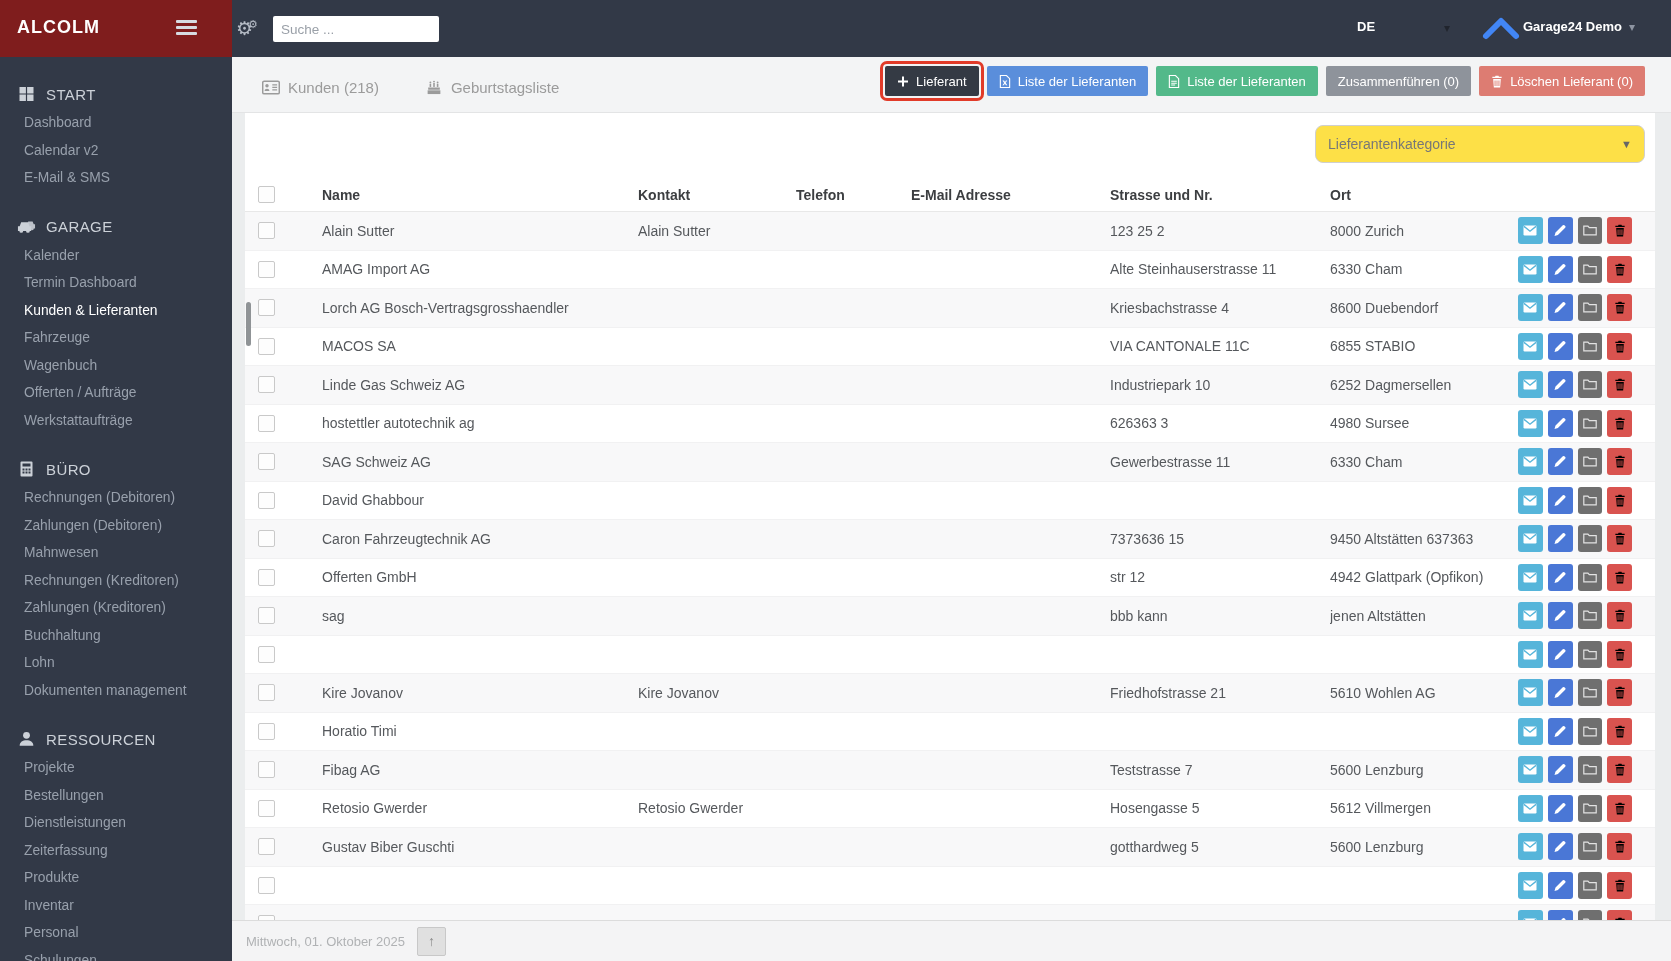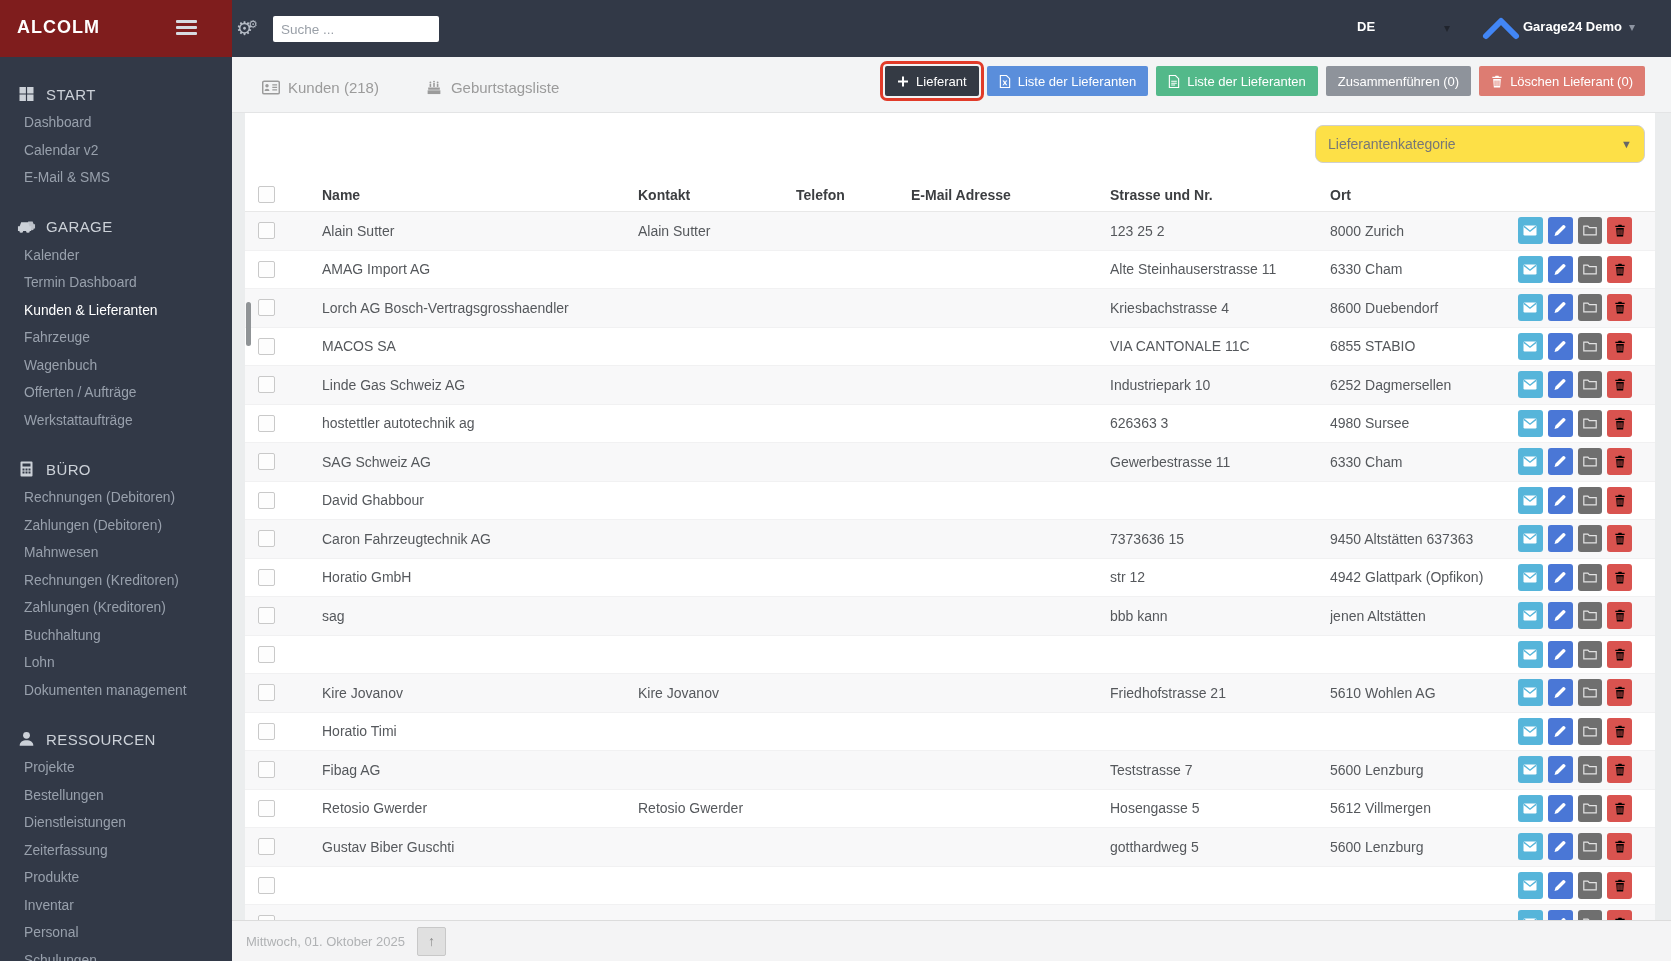--- a/index.html
+++ b/index.html
@@ -685,21 +685,21 @@
                       </svg>
                     </span>
                   </button>
                 </div>
               </td>
   </tr>
             <tr>
     <td>
                 <div class="cb"></div>
               </td>
-    <td>Horatio GmbH</td>
+    <td>Offerten GmbH</td>
     <td></td>
     <td></td>
     <td></td>
     <td>str 12</td>
     <td>4942 Glattpark (Opfikon)</td>
     <td>
                 <div class="row-actions">
                   <button class="abtn mail">
                     <span style="display:inline-flex;width:14px;height:13px;">
                       <svg viewBox="0 0 14 11">

